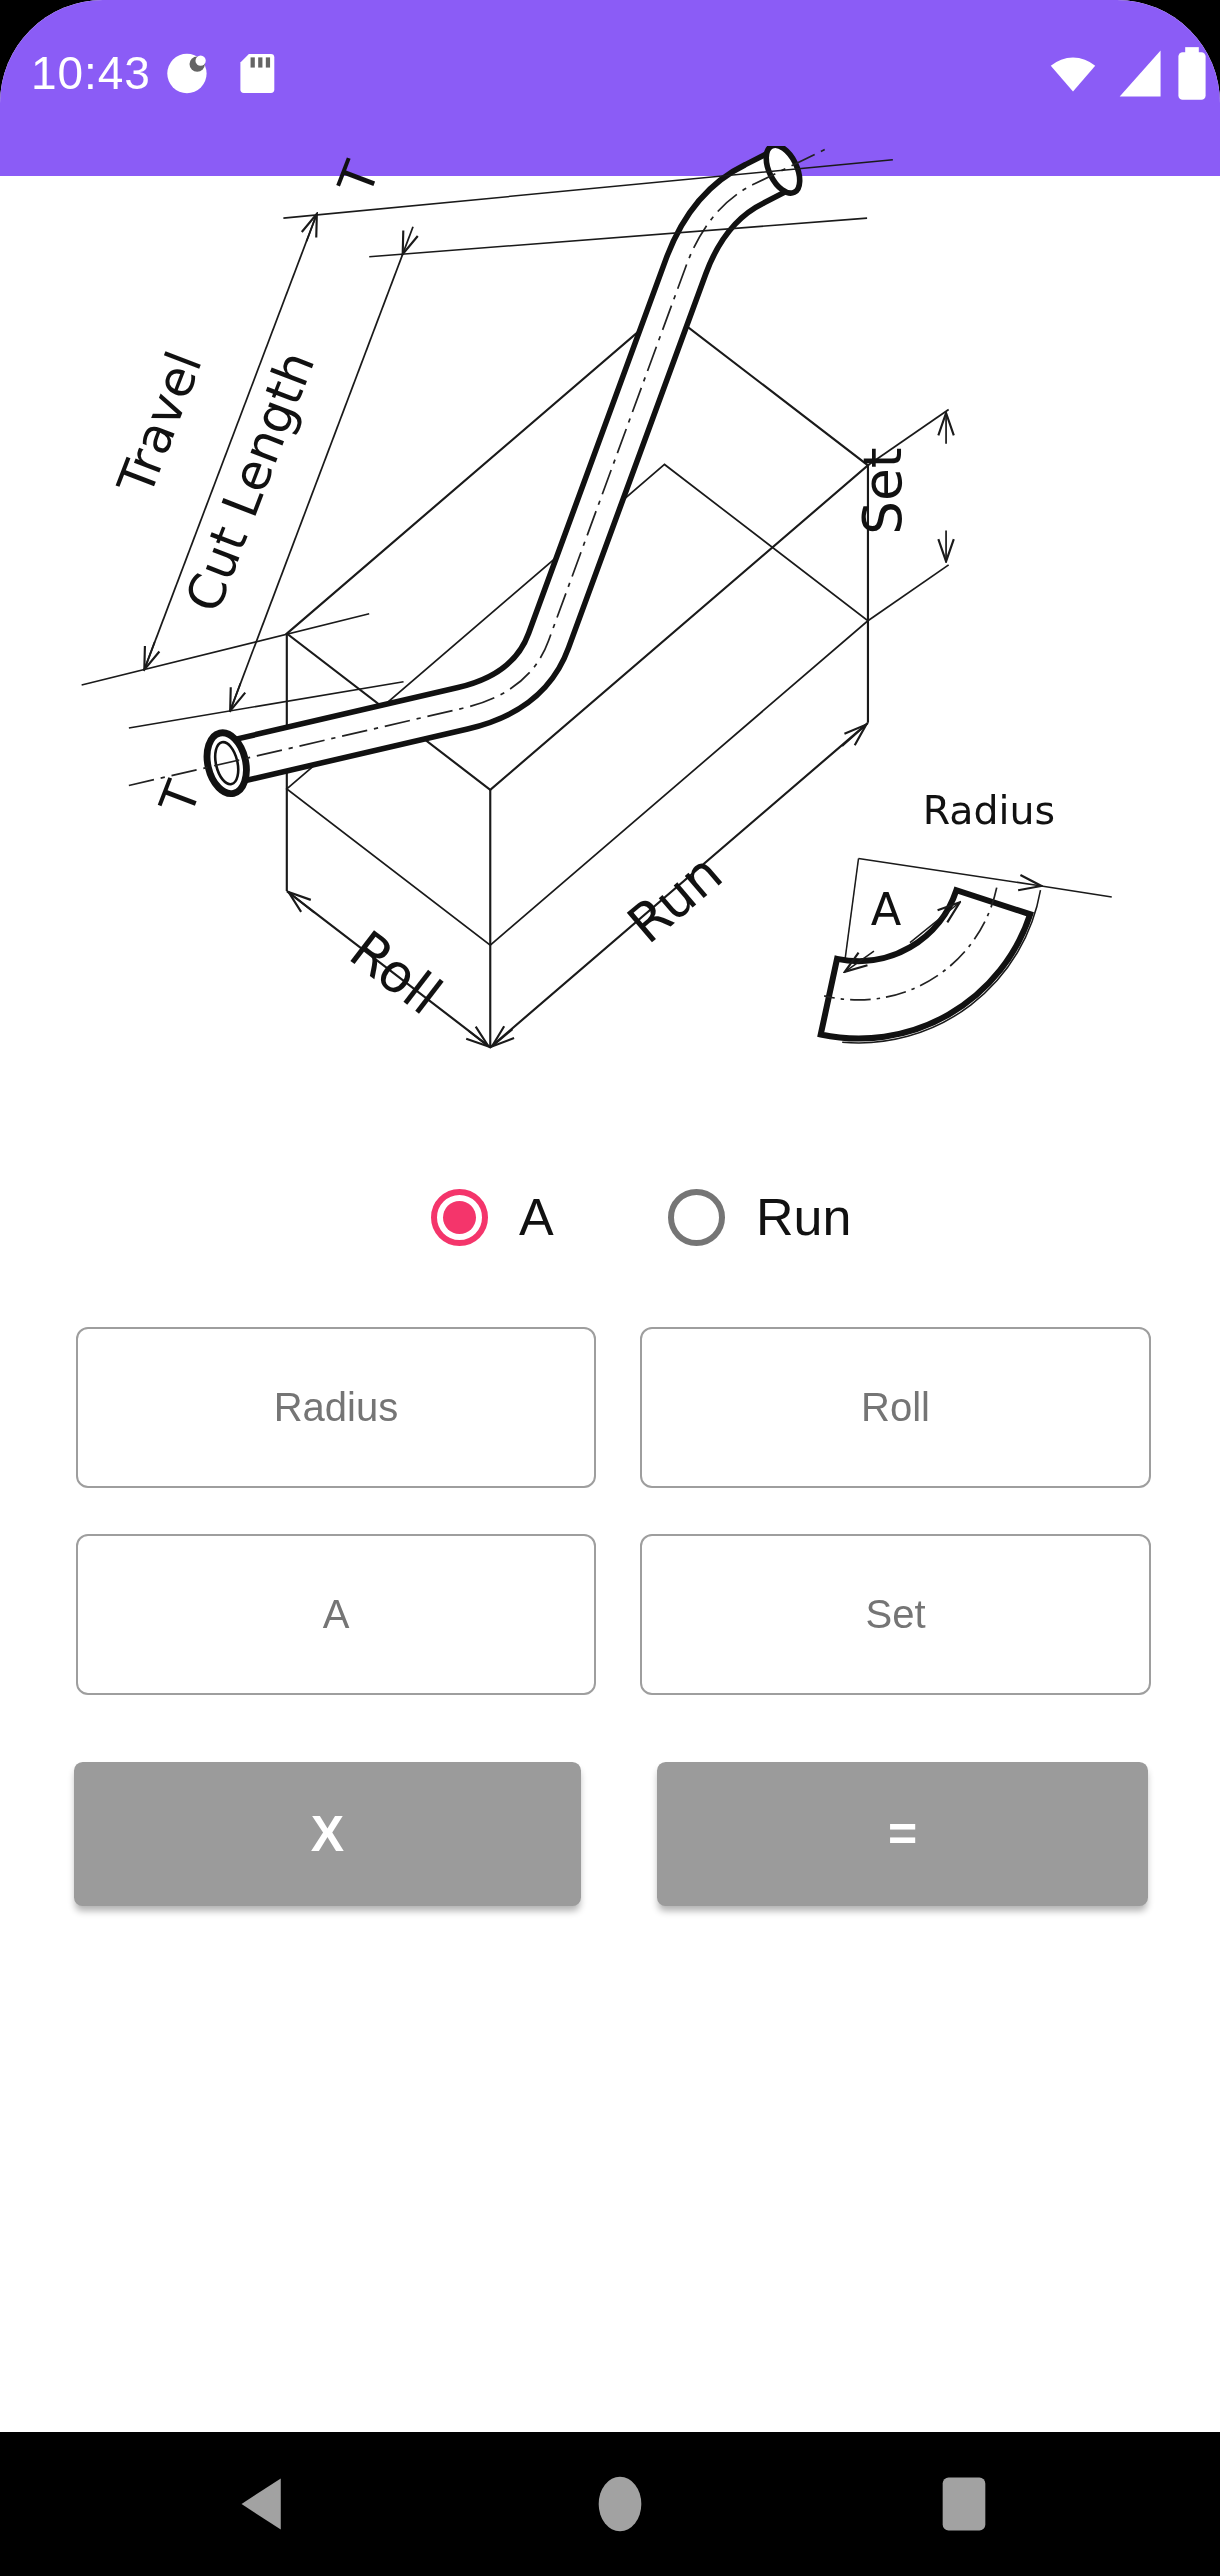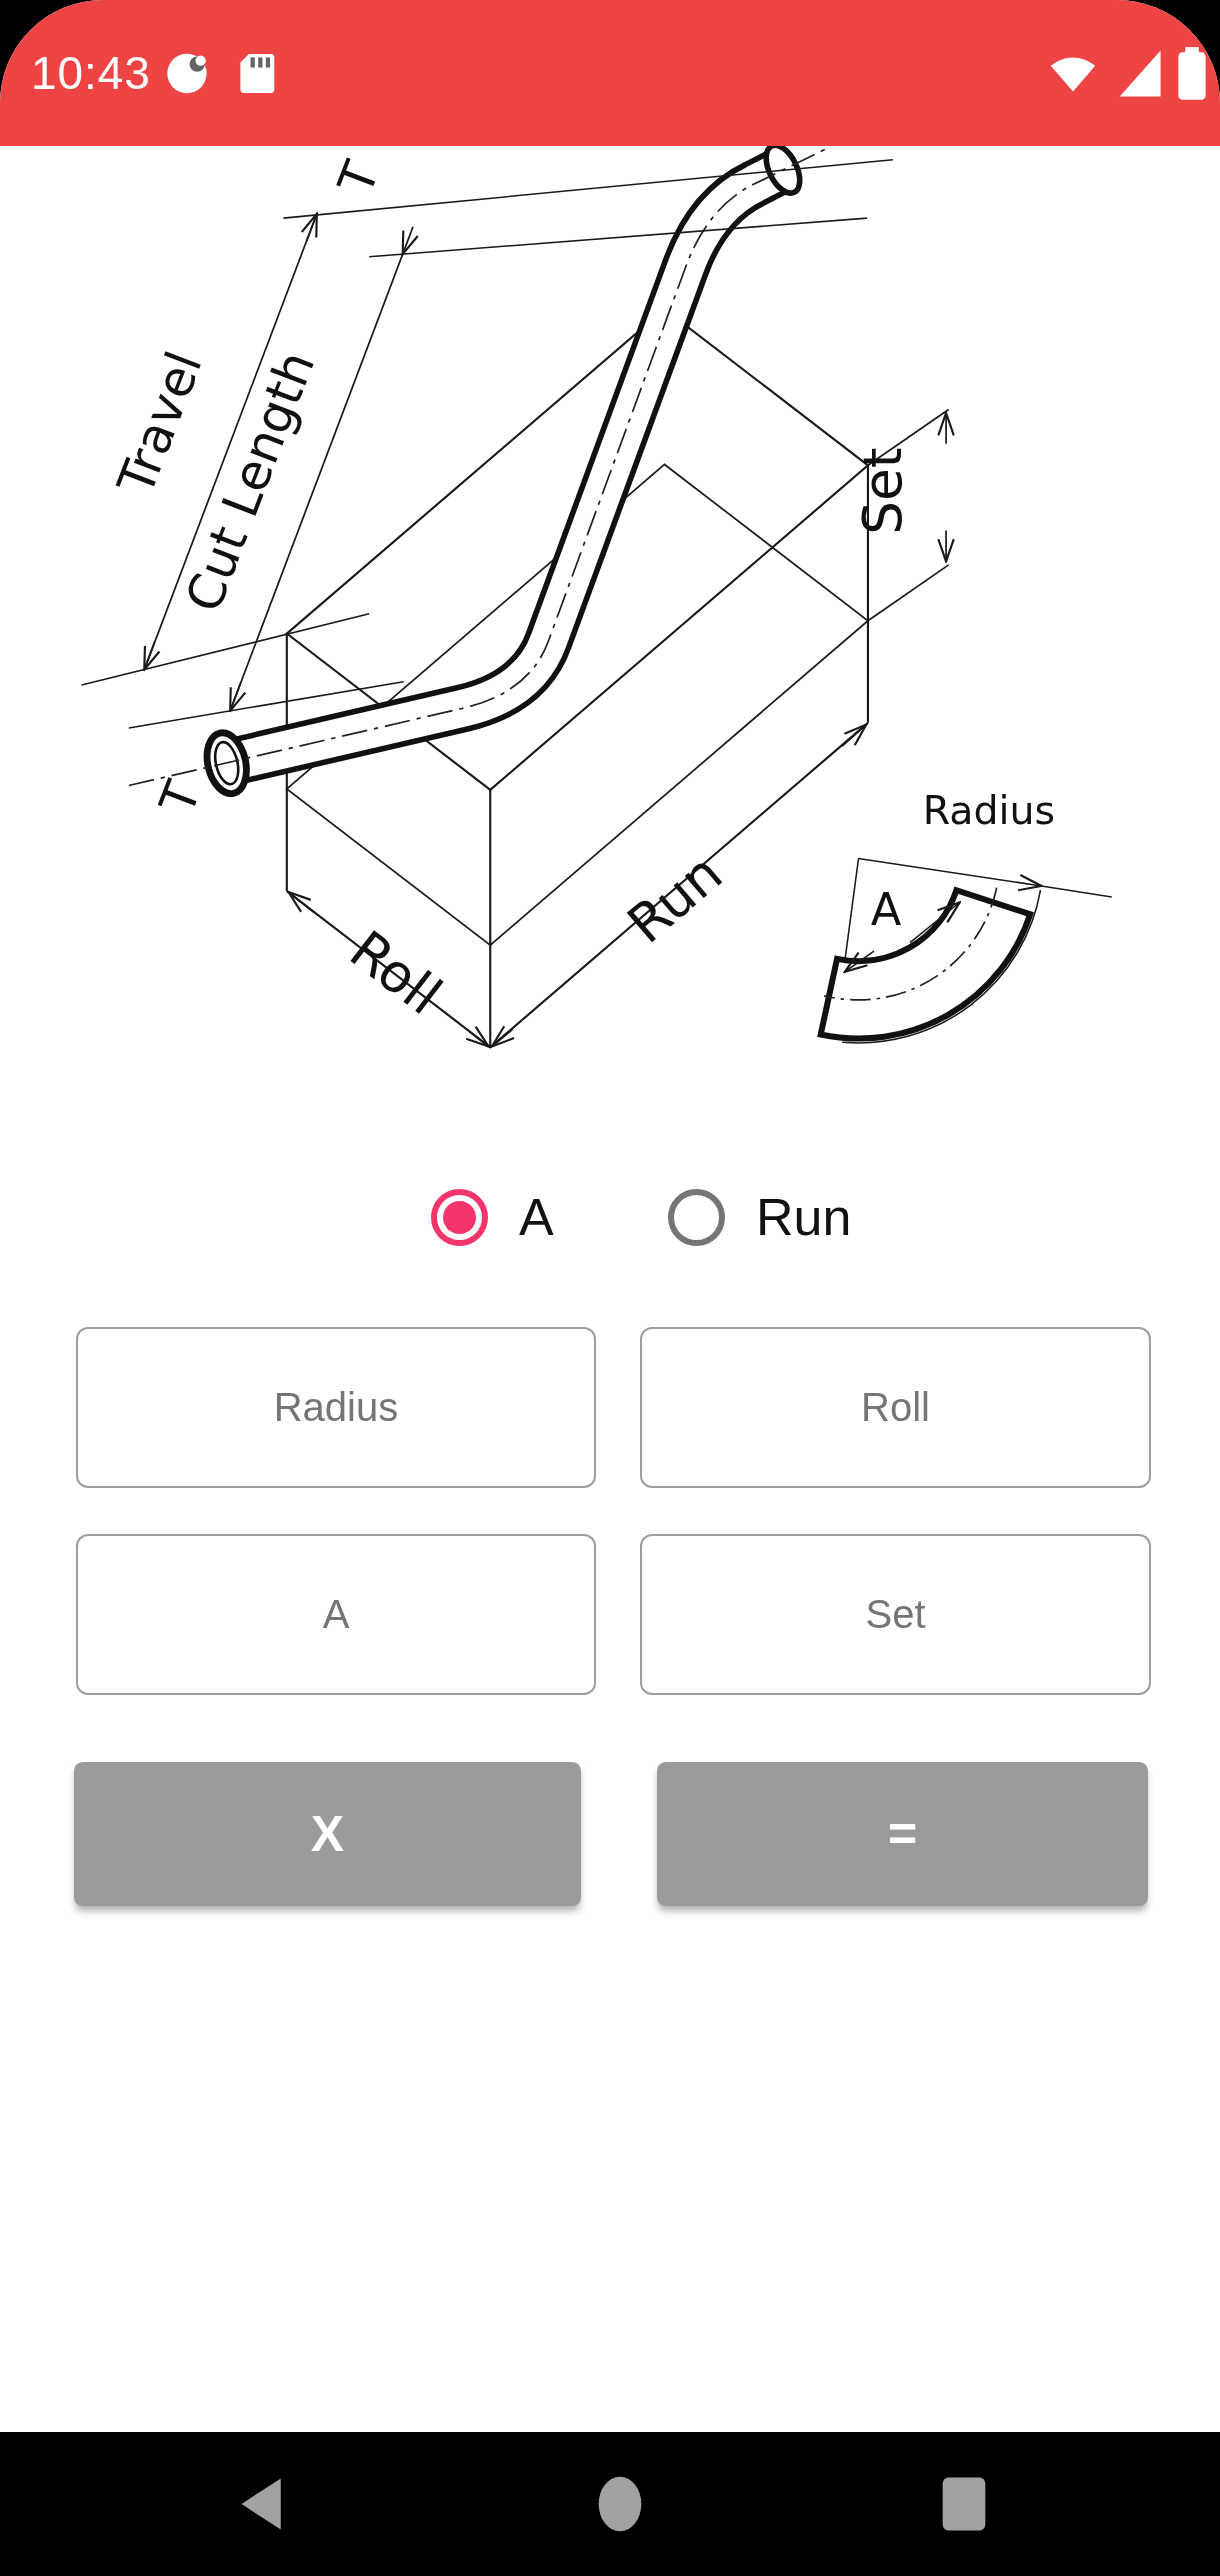--- a/index.html
+++ b/index.html
@@ -1,20 +1,20 @@
 <!DOCTYPE html>
 <html style="font-size:13.7px"><head>
 <meta charset="utf-8">
 <style>
   html,body{margin:0;padding:0;background:#000;}
   body{width:1220px;height:2576px;position:relative;font-family:"Liberation Sans",sans-serif;}
   .screen{position:absolute;left:0;top:0;width:1220px;height:2576px;background:#fff;
           border-radius:103px 103px 0 0;overflow:hidden;}
   
-  .status-bar{position:absolute;left:0;top:0;width:100%;height:146px;background:#ef4444;
+  .status-bar{position:absolute;left:0;top:0;width:100%;height:176px;background:#8b5cf6;
               display:flex;align-items:center;}
   .status-time{position:absolute;left:31px;top:0;height:146px;display:flex;align-items:center;
                color:#fff;font-size:46px;letter-spacing:0.9px;}
   .status-ico{position:absolute;top:0;height:146px;display:flex;align-items:center;}
   
   .diagram{position:absolute;left:0;top:146px;width:1220px;height:970px;}
   .diagram svg text{font-family:"DejaVu Sans","Liberation Sans",sans-serif;fill:#111;}
   
   .radio-opt{position:absolute;display:flex;align-items:center;cursor:pointer;}
   .radio-circle{width:57px;height:57px;border-radius:50%;box-sizing:border-box;position:relative;}

